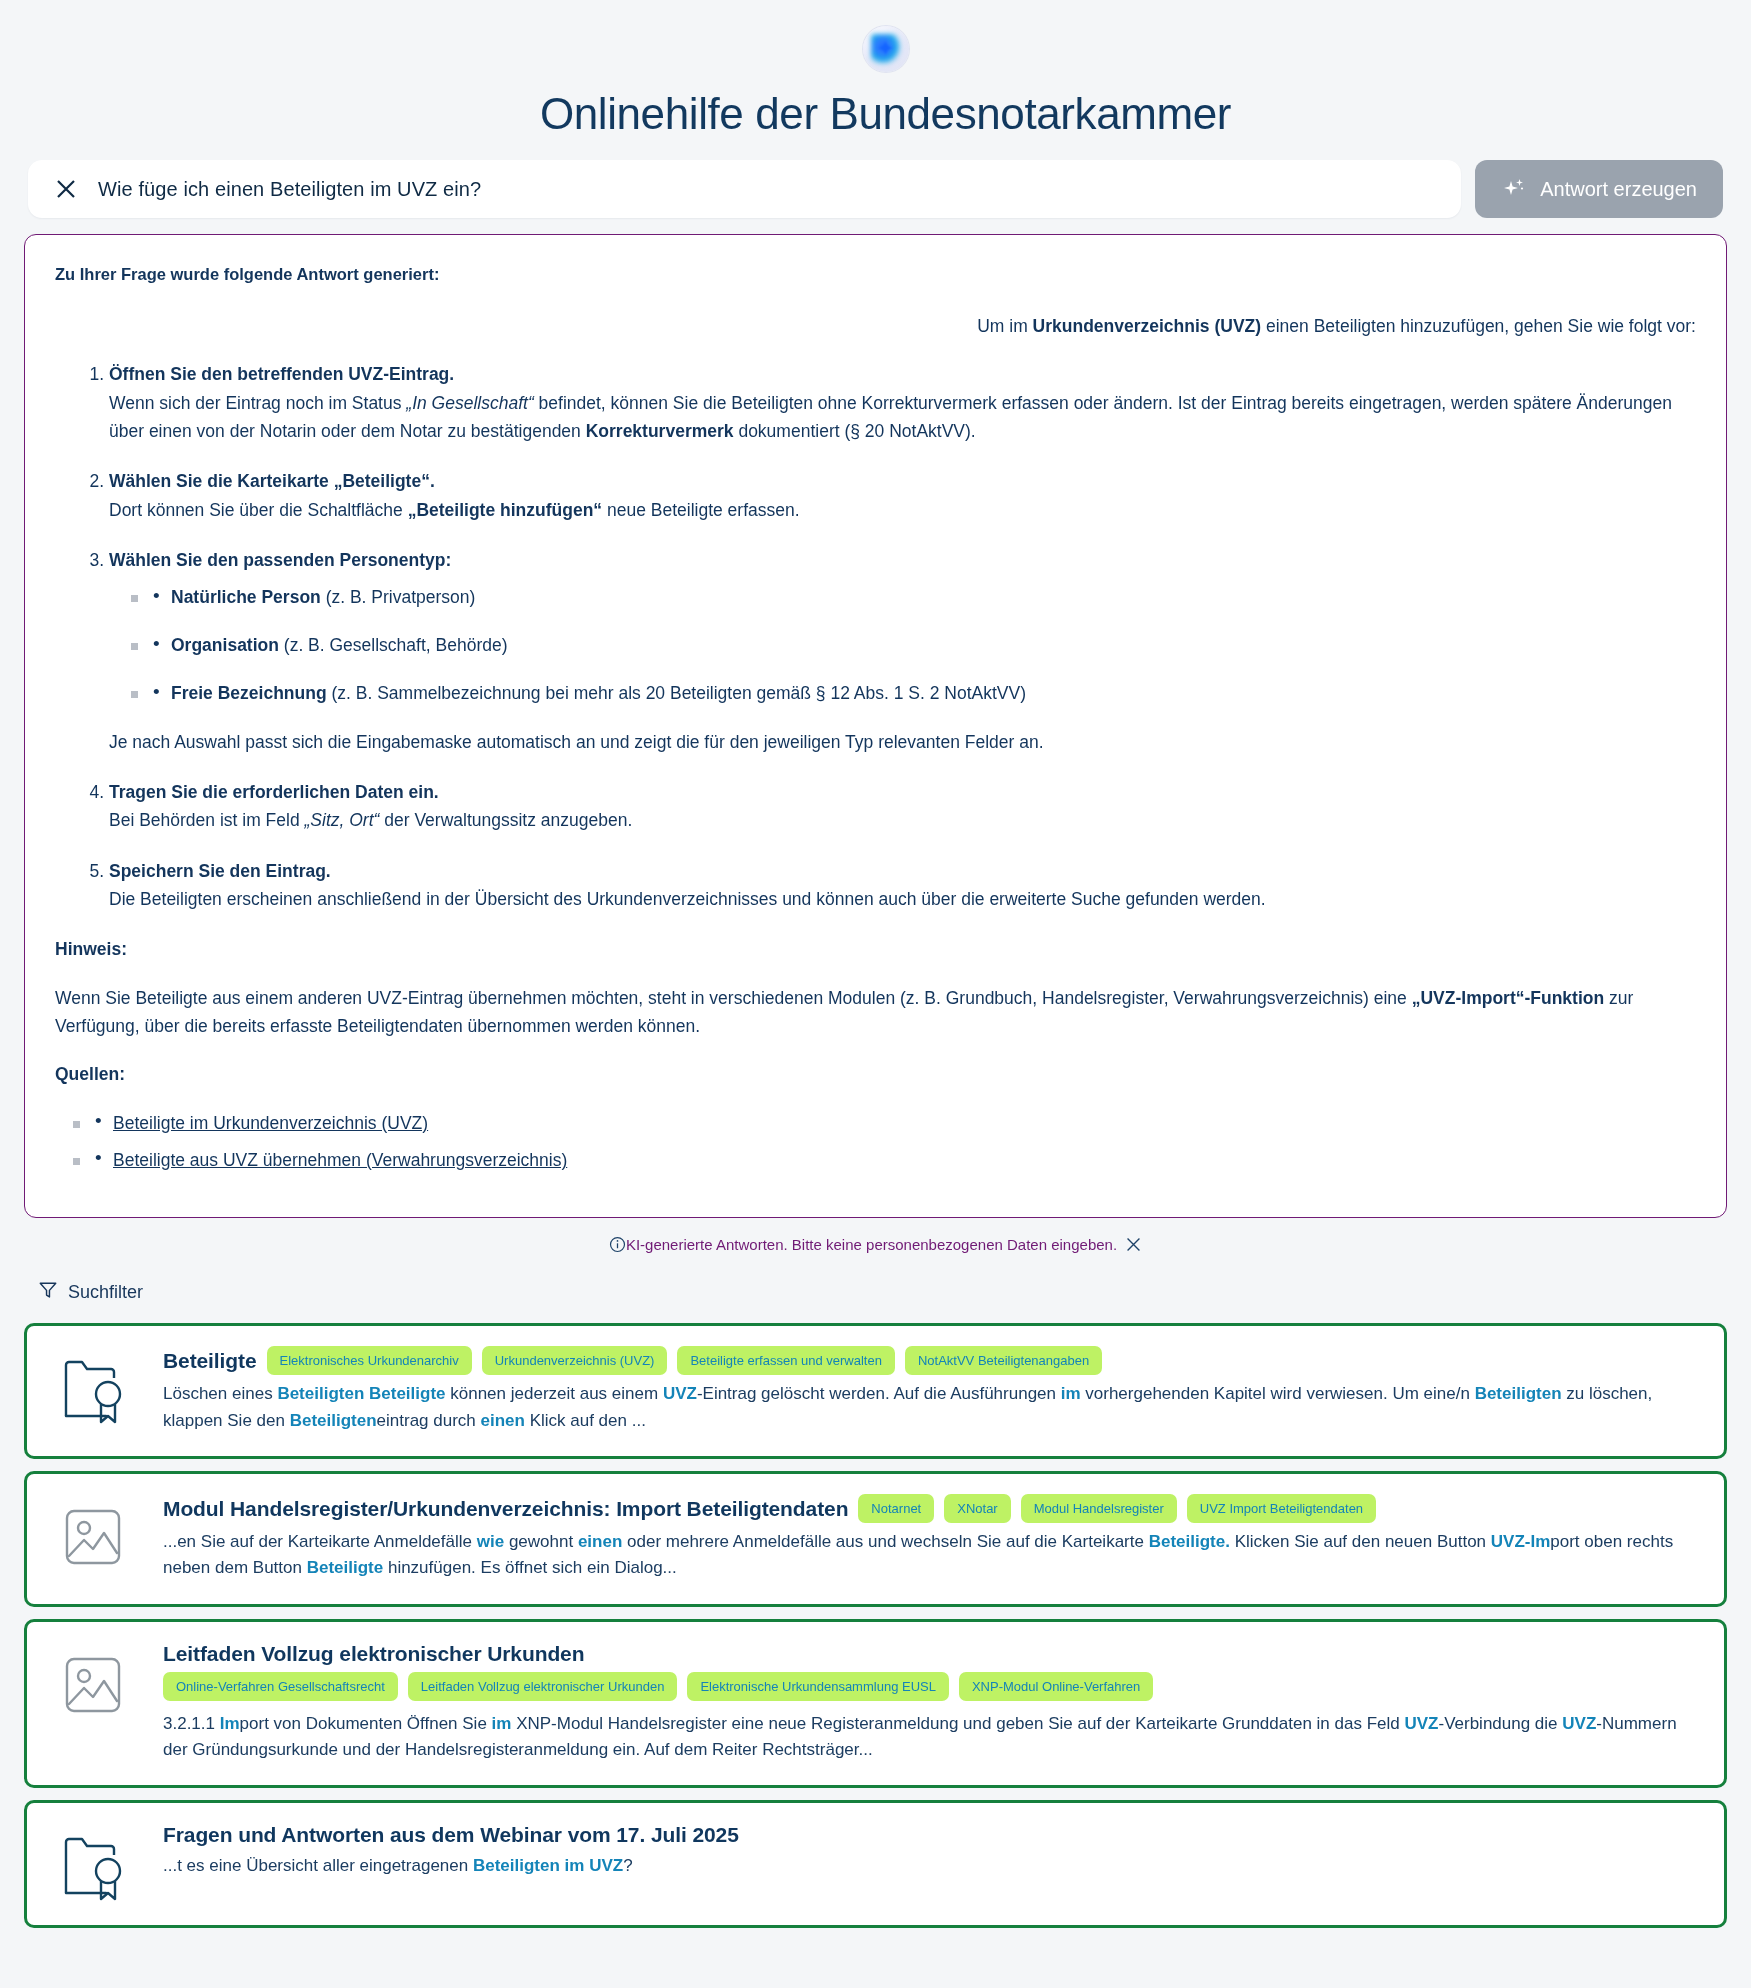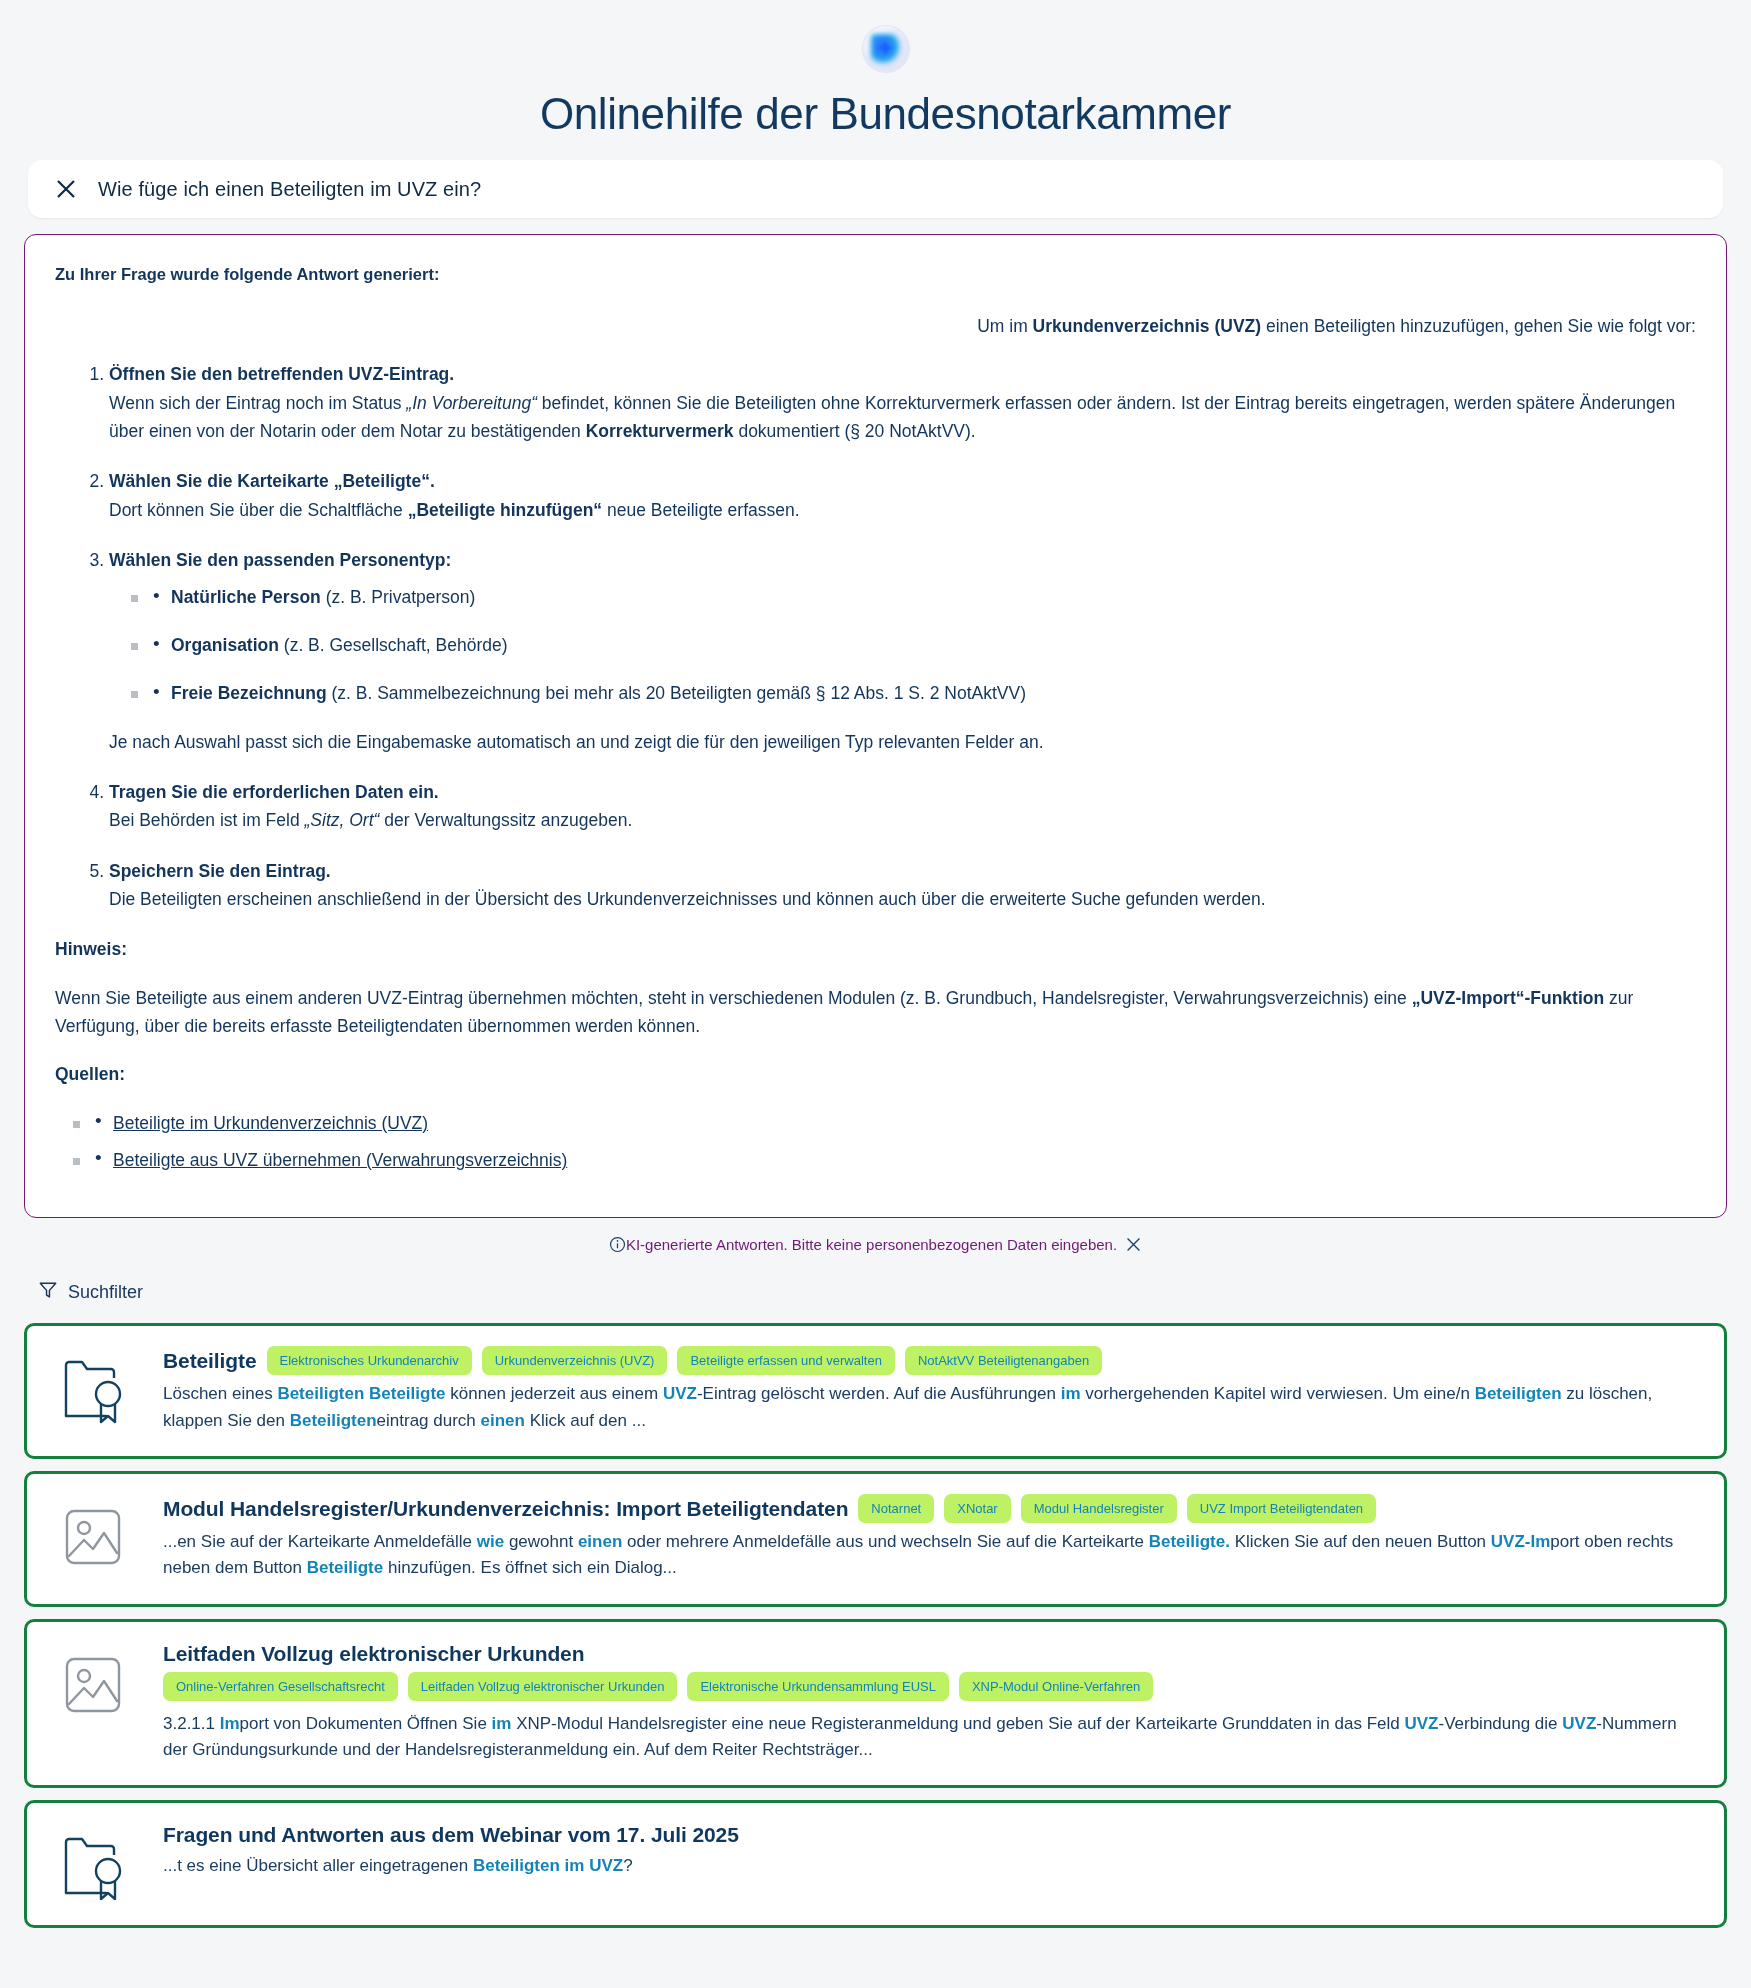--- a/index.html
+++ b/index.html
@@ -265,34 +265,44 @@
 
   <div class="searchrow">
     <div class="searchbox">
       <span class="x-icon">
         <svg width="24" height="24" viewBox="0 0 24 24">
             <path d="M4 4 L20 20 M20 4 L4 20" stroke="#0f2a44" stroke-width="2.2" fill="none"></path>
           </svg>
       </span>
       <span class="search-text">Wie füge ich einen Beteiligten im UVZ ein?</span>
     </div>
+    <button class="gen-btn">
+      <span class="sparkle">
+        <svg width="26" height="26" viewBox="0 0 26 26">
+          <path d="M10 5 L11.6 10.4 L17 12 L11.6 13.6 L10 19 L8.4 13.6 L3 12 L8.4 10.4 Z" fill="#ffffff"></path>
+          <path d="M18.5 3 L19.3 5.7 L22 6.5 L19.3 7.3 L18.5 10 L17.7 7.3 L15 6.5 L17.7 5.7 Z" fill="#ffffff"></path>
+          <circle cx="21" cy="12.5" r="1.1" fill="#ffffff"></circle>
+        </svg>
+      </span>
+      <span>Antwort erzeugen</span>
+    </button>
   </div>
 
   <div class="answer-panel">
     <p class="lead">Zu Ihrer Frage wurde folgende Antwort generiert:</p>
 
     <p class="intro">
       <span>Um im </span><b>Urkundenverzeichnis (UVZ)</b><span> einen Beteiligten hinzuzufügen, gehen Sie wie folgt vor:</span>
     </p>
 
     <ol class="steps">
       <li>
         <span class="step-title">Öffnen Sie den betreffenden UVZ-Eintrag.</span>
         <span class="step-body">
-          <span>Wenn sich der Eintrag noch im Status </span><i>„In Vorbereitung“</i><span> befindet, können Sie die Beteiligten ohne Korrekturvermerk erfassen oder ändern. Ist der Eintrag bereits eingetragen, werden spätere Änderungen über einen von der Notarin oder dem Notar zu bestätigenden </span><b>Korrekturvermerk</b><span> dokumentiert (§ 20 NotAktVV).</span>
+          <span>Wenn sich der Eintrag noch im Status </span><i>„In Gesellschaft“</i><span> befindet, können Sie die Beteiligten ohne Korrekturvermerk erfassen oder ändern. Ist der Eintrag bereits eingetragen, werden spätere Änderungen über einen von der Notarin oder dem Notar zu bestätigenden </span><b>Korrekturvermerk</b><span> dokumentiert (§ 20 NotAktVV).</span>
         </span>
       </li>
 
       <li>
         <span class="step-title">Wählen Sie die Karteikarte „Beteiligte“.</span>
         <span class="step-body">
           <span>Dort können Sie über die Schaltfläche </span><b>„Beteiligte hinzufügen“</b><span> neue Beteiligte erfassen.</span>
         </span>
       </li>
 

